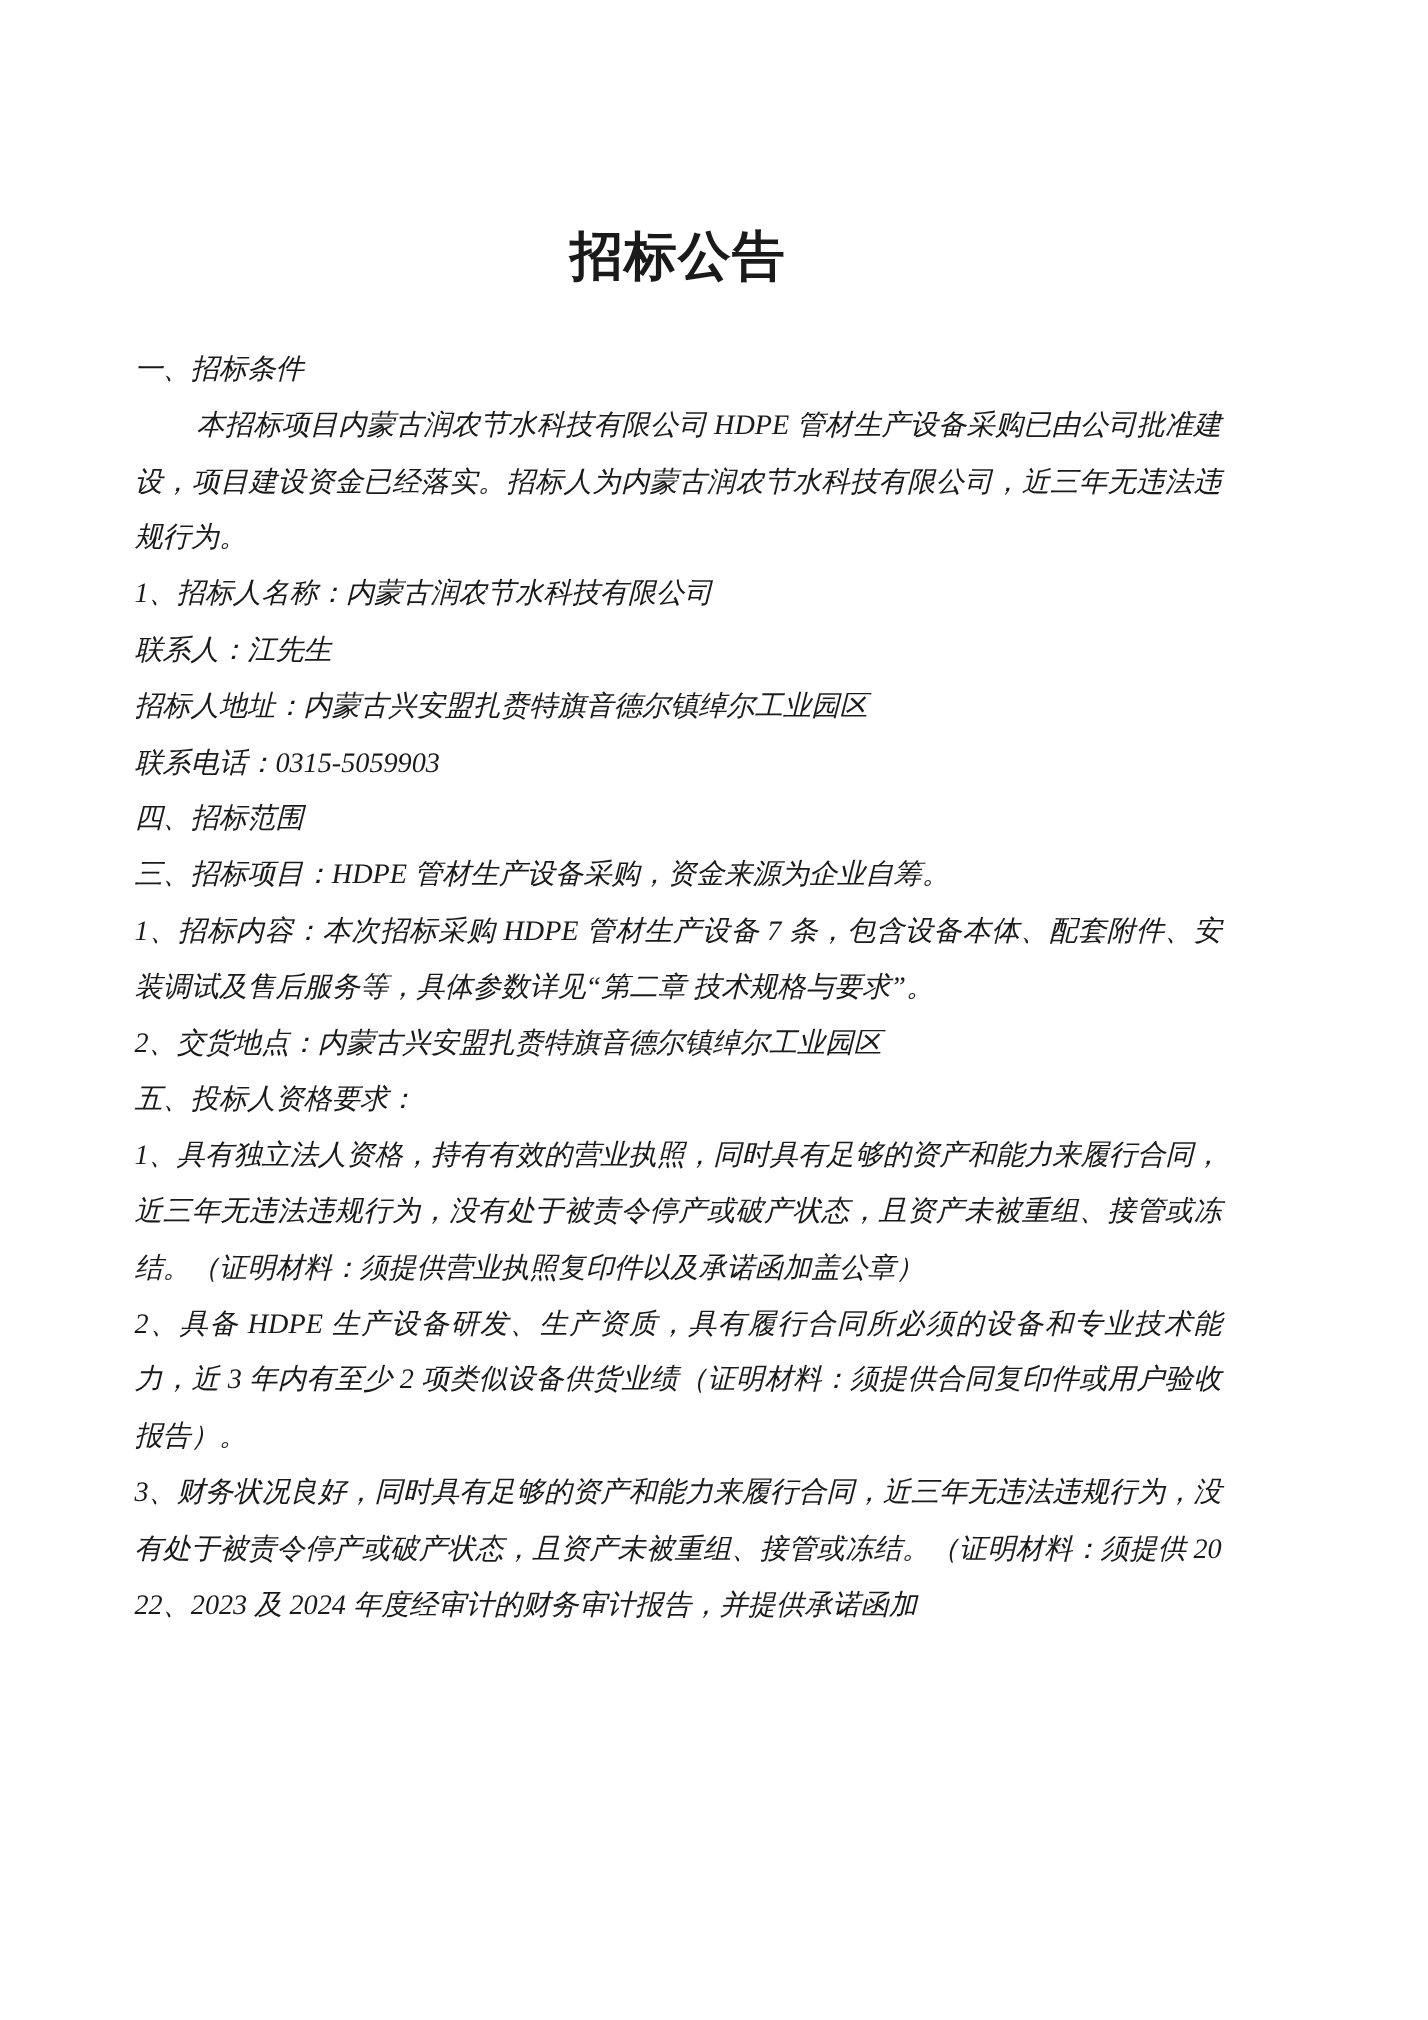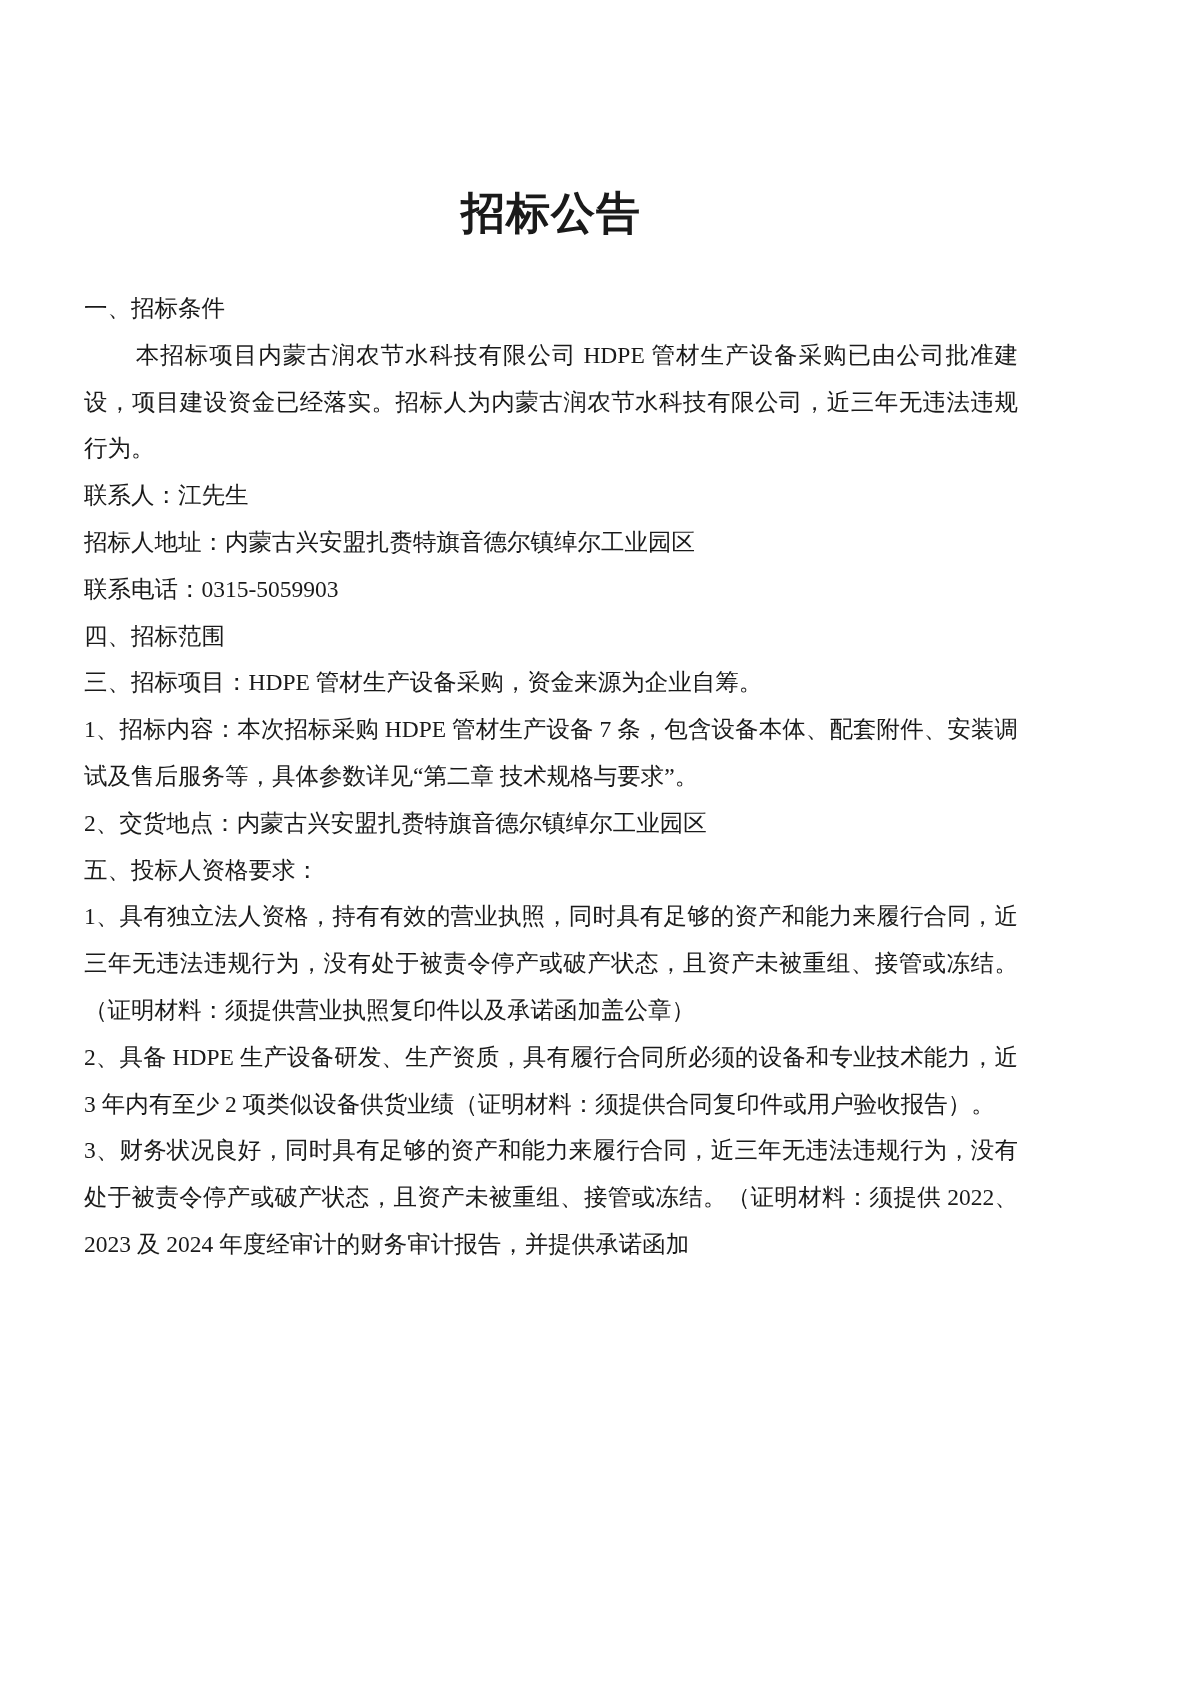--- a/index.html
+++ b/index.html
@@ -12,57 +12,59 @@
     height: 1683px;
     position: relative;
     font-family: "Liberation Serif", "DejaVu Serif", serif;
     color: #1a1a1a;
     -webkit-font-smoothing: antialiased;
   }
   .page {
     box-sizing: border-box;
     width: 1190px;
     height: 1683px;
-    padding: 185px 172px 0 84px;
+    padding: 185px 172px 0 112px;
     overflow: hidden;
   }
   .doc-title {
     margin: 0;
     font-size: 44px;
     line-height: 57px;
     font-weight: 700;
     text-align: center;
     letter-spacing: 1px;
   }
   .content {
     margin-top: 43px;
     font-size: 23.5px;
     line-height: 46.8px;
     text-align: justify;
     text-align-last: left;
+    font-style: italic;
   }
   .content p {
     margin: 0;
     padding: 0;
     word-break: break-all;
   }
   .content p.first-line-indent {
     text-indent: 2.2em;
   }
 </style>
 </head>
 <body>
 
 <div class="page">
 
   <h1 class="doc-title">招标公告</h1>
 
   <div class="content">
     <p>一、招标条件</p>
     <p class="first-line-indent">本招标项目内蒙古润农节水科技有限公司 HDPE 管材生产设备采购已由公司批准建设，项目建设资金已经落实。招标人为内蒙古润农节水科技有限公司，近三年无违法违规行为。</p>
+    <p>1、招标人名称：内蒙古润农节水科技有限公司</p>
     <p>联系人：江先生</p>
     <p>招标人地址：内蒙古兴安盟扎赉特旗音德尔镇绰尔工业园区</p>
     <p>联系电话：0315-5059903</p>
     <p>四、招标范围</p>
     <p>三、招标项目：HDPE 管材生产设备采购，资金来源为企业自筹。</p>
     <p>1、招标内容：本次招标采购 HDPE 管材生产设备 7 条，包含设备本体、配套附件、安装调试及售后服务等，具体参数详见“第二章 技术规格与要求”。</p>
     <p>2、交货地点：内蒙古兴安盟扎赉特旗音德尔镇绰尔工业园区</p>
     <p>五、投标人资格要求：</p>
     <p>1、具有独立法人资格，持有有效的营业执照，同时具有足够的资产和能力来履行合同，近三年无违法违规行为，没有处于被责令停产或破产状态，且资产未被重组、接管或冻结。（证明材料：须提供营业执照复印件以及承诺函加盖公章）</p>
     <p>2、具备 HDPE 生产设备研发、生产资质，具有履行合同所必须的设备和专业技术能力，近 3 年内有至少 2 项类似设备供货业绩（证明材料：须提供合同复印件或用户验收报告）。</p>

